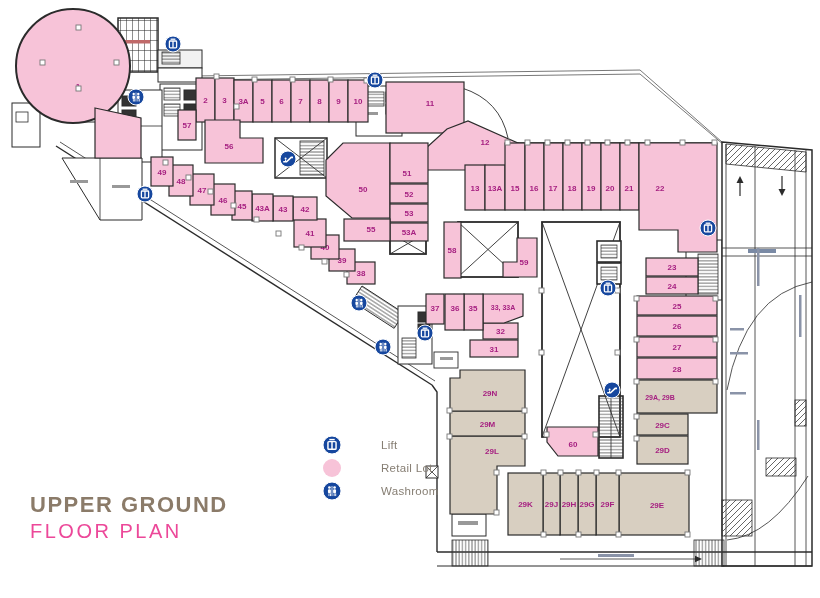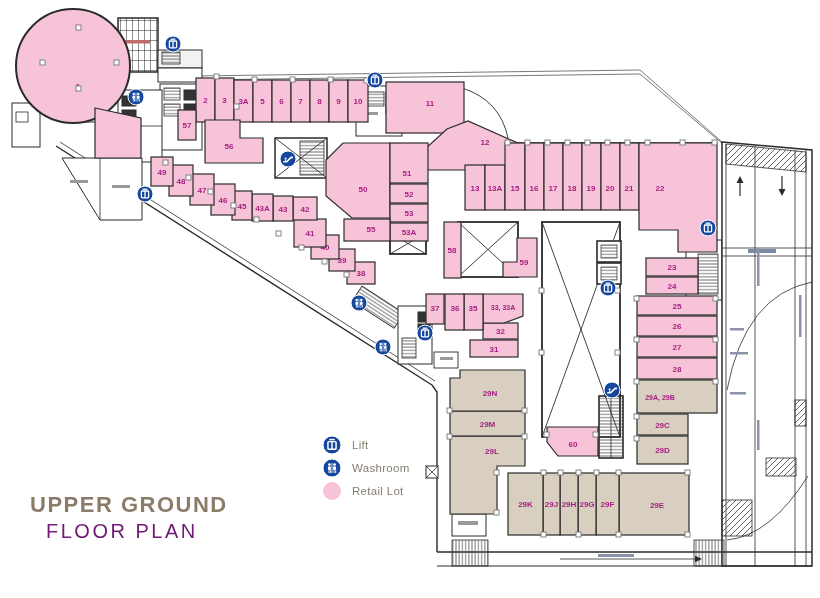--- a/index.html
+++ b/index.html
@@ -1,23 +1,23 @@
 <!DOCTYPE html>
 <html><head>
 <meta charset="utf-8">
 <style>
   html,body{margin:0;padding:0;background:#fff;}
   #stage{position:relative;width:820px;height:598px;background:#fff;overflow:hidden;
          font-family:"Liberation Sans",sans-serif;}
   #plan-svg{position:absolute;left:0;top:0;}
   .title-block{position:absolute;left:30px;top:492px;color:#8b7b69;}
   .title-main{font-size:22px;font-weight:bold;letter-spacing:1.5px;}
-  .title-sub{font-size:20px;font-weight:400;letter-spacing:2.5px;color:#701a75;margin-top:2px;margin-left:16px;}
+  .title-sub{font-size:20px;font-weight:400;letter-spacing:2.5px;color:#ec4899;margin-top:2px;}
   #legend{position:absolute;left:322px;top:433px;}
-  .legend-row{display:flex;align-items:center;height:23px;}
+  .legend-row{display:flex;align-items:center;height:23px;gap:29px;}
   .legend-row svg{margin-right:10px;}
   .legend-label{font-size:11.5px;color:#867e73;letter-spacing:.3px;}
   .lot-label{font-weight:bold;}
 </style>
 </head>
 <body>
 
 <div id="stage">
 
 <svg id="plan-svg" width="820" height="598" viewBox="0 0 820 598" xmlns="http://www.w3.org/2000/svg">
@@ -642,38 +642,38 @@
               <rect x="-3.6" y="-3" width="7.2" height="6.8" rx="0.8"></rect>
               <line x1="0" y1="-3" x2="0" y2="3.8"></line>
               <line x1="-2.4" y1="-4.8" x2="2.4" y2="-4.8"></line>
             </g>
           </g>
         </svg>
         <span class="legend-label">Lift</span>
       </div>
       <div class="legend-row">
         <svg width="20" height="20" viewBox="-10 -10 20 20">
+          <circle r="9" fill="#f7c3d8"></circle>
+        </svg>
+        <span class="legend-label">Retail Lot</span>
+      </div>
+      <div class="legend-row">
+        <svg width="20" height="20" viewBox="-10 -10 20 20">
           <circle r="9" fill="#16479e" stroke="#fff" stroke-width="1"></circle>
           <g transform="scale(1.125)">
             <g fill="#fff">
               <circle cx="-2.3" cy="-3.1" r="1.2"></circle>
               <circle cx="2.3" cy="-3.1" r="1.2"></circle>
               <rect x="-3.6" y="-1.5" width="2.6" height="3.6" rx="1"></rect>
               <rect x="1" y="-1.5" width="2.6" height="3.6" rx="1"></rect>
               <rect x="-3.1" y="2.1" width="0.8" height="2.4"></rect>
               <rect x="-1.7" y="2.1" width="0.8" height="2.4"></rect>
               <rect x="1.5" y="2.1" width="0.8" height="2.4"></rect>
               <rect x="2.9" y="2.1" width="0.8" height="2.4"></rect>
             </g>
             <line x1="0" y1="-4.5" x2="0" y2="4.5" stroke="#fff" stroke-width="0.7"></line>
           </g>
         </svg>
         <span class="legend-label">Washroom</span>
       </div>
-      <div class="legend-row">
-        <svg width="20" height="20" viewBox="-10 -10 20 20">
-          <circle r="9" fill="#f7c3d8"></circle>
-        </svg>
-        <span class="legend-label">Retail Lot</span>
-      </div>
     </div>
 
 </div>
 
 </body></html>

